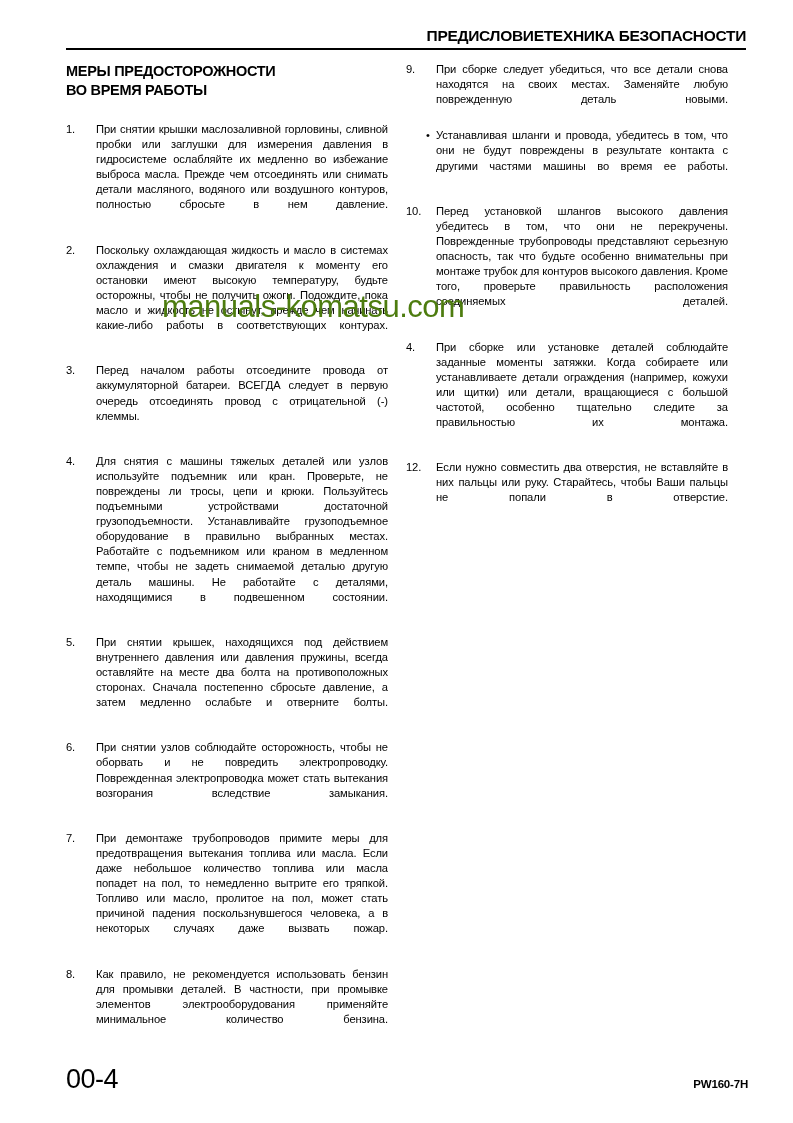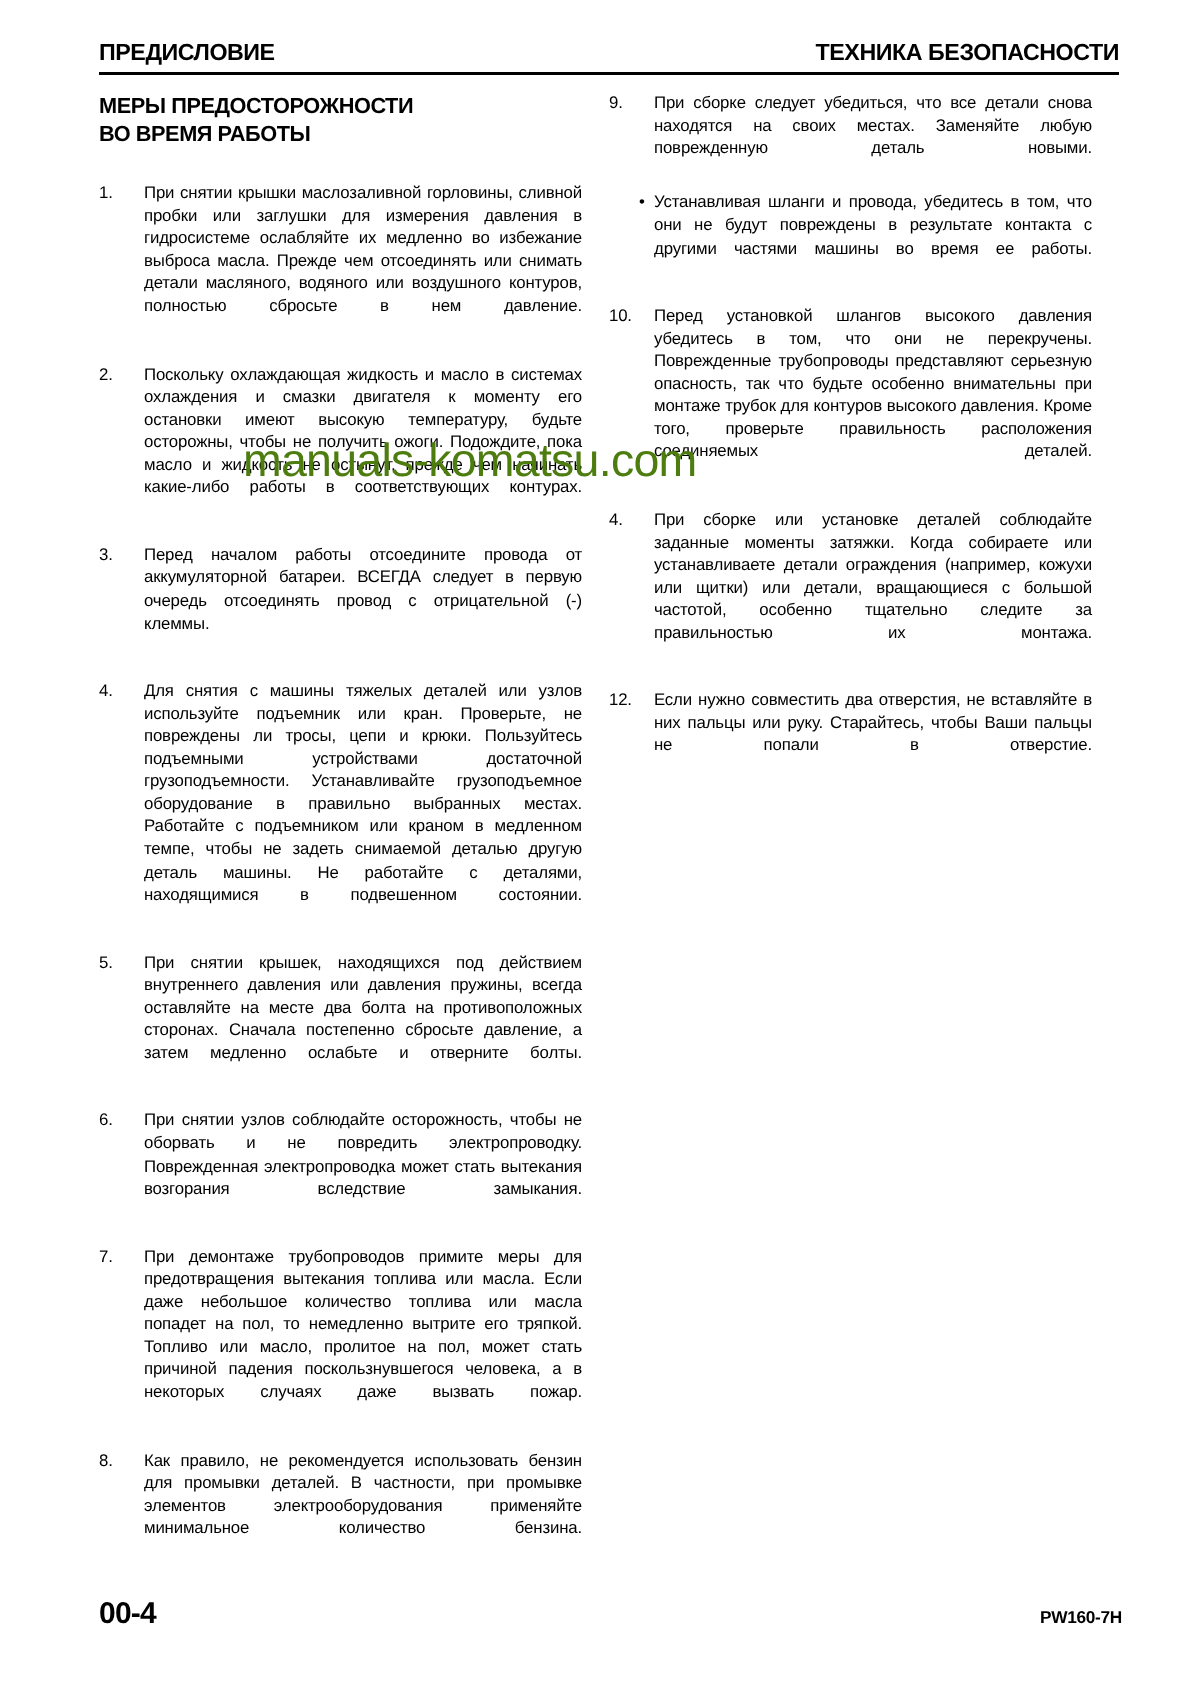--- a/index.html
+++ b/index.html
@@ -24,21 +24,21 @@
     height: 1123px;
   }
 
   
   .header {
     position: absolute;
     left: 66px;
     top: 28px;
     width: 680px;
     display: flex;
-    justify-content: space-between;
+    justify-content: flex-end;
     align-items: flex-end;
     padding-bottom: 4px;
     border-bottom: 2.5px solid #000;
   }
   .header-left,
   .header-right {
     font-size: 15.5px;
     font-weight: bold;
     letter-spacing: -0.3px;
     line-height: 1;
@@ -147,22 +147,22 @@
   .footer {
     position: absolute;
     left: 66px;
     top: 1066px;
     width: 682px;
     display: flex;
     justify-content: space-between;
     align-items: baseline;
   }
   .footer-page {
-    font-size: 20px;
-    font-weight: bold;
+    font-size: 27px;
+    font-weight: normal;
     letter-spacing: -0.5px;
     line-height: 1;
   }
   .footer-model {
     font-size: 11.5px;
     font-weight: bold;
     letter-spacing: -0.2px;
     line-height: 1;
   }
 </style>

